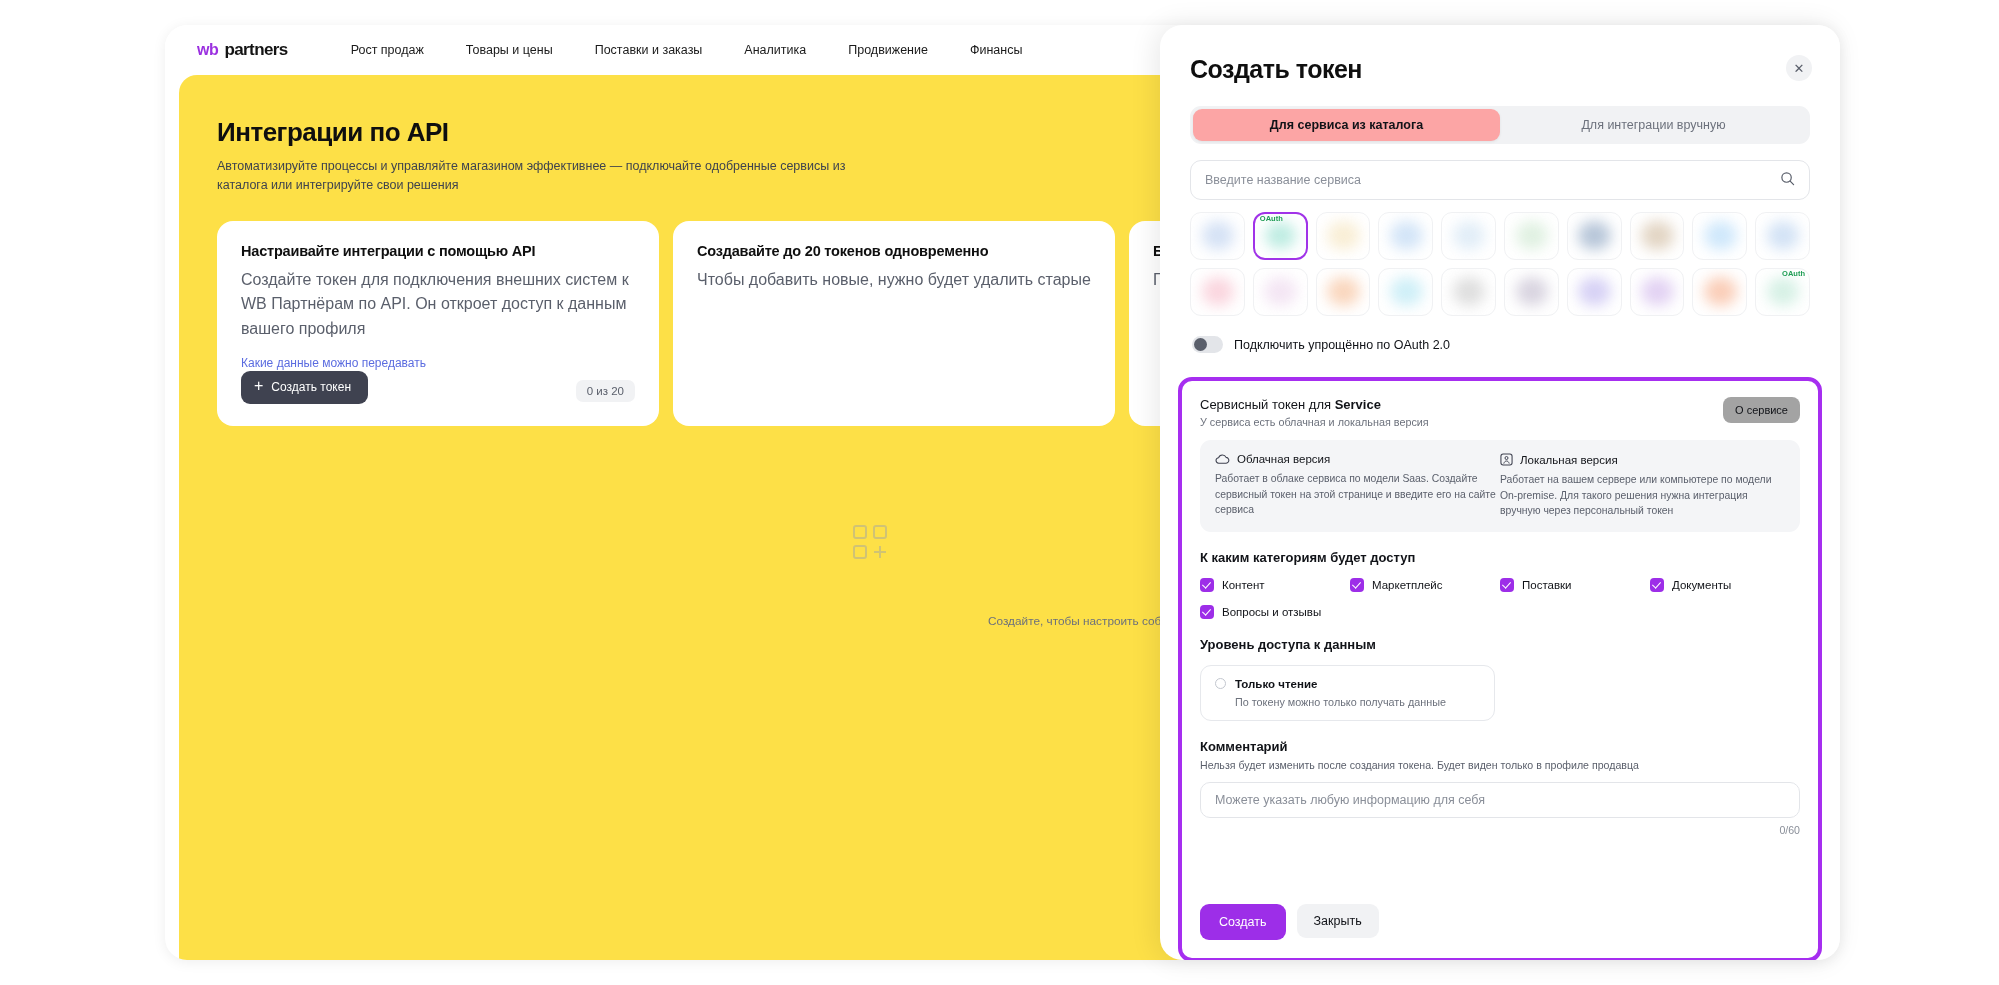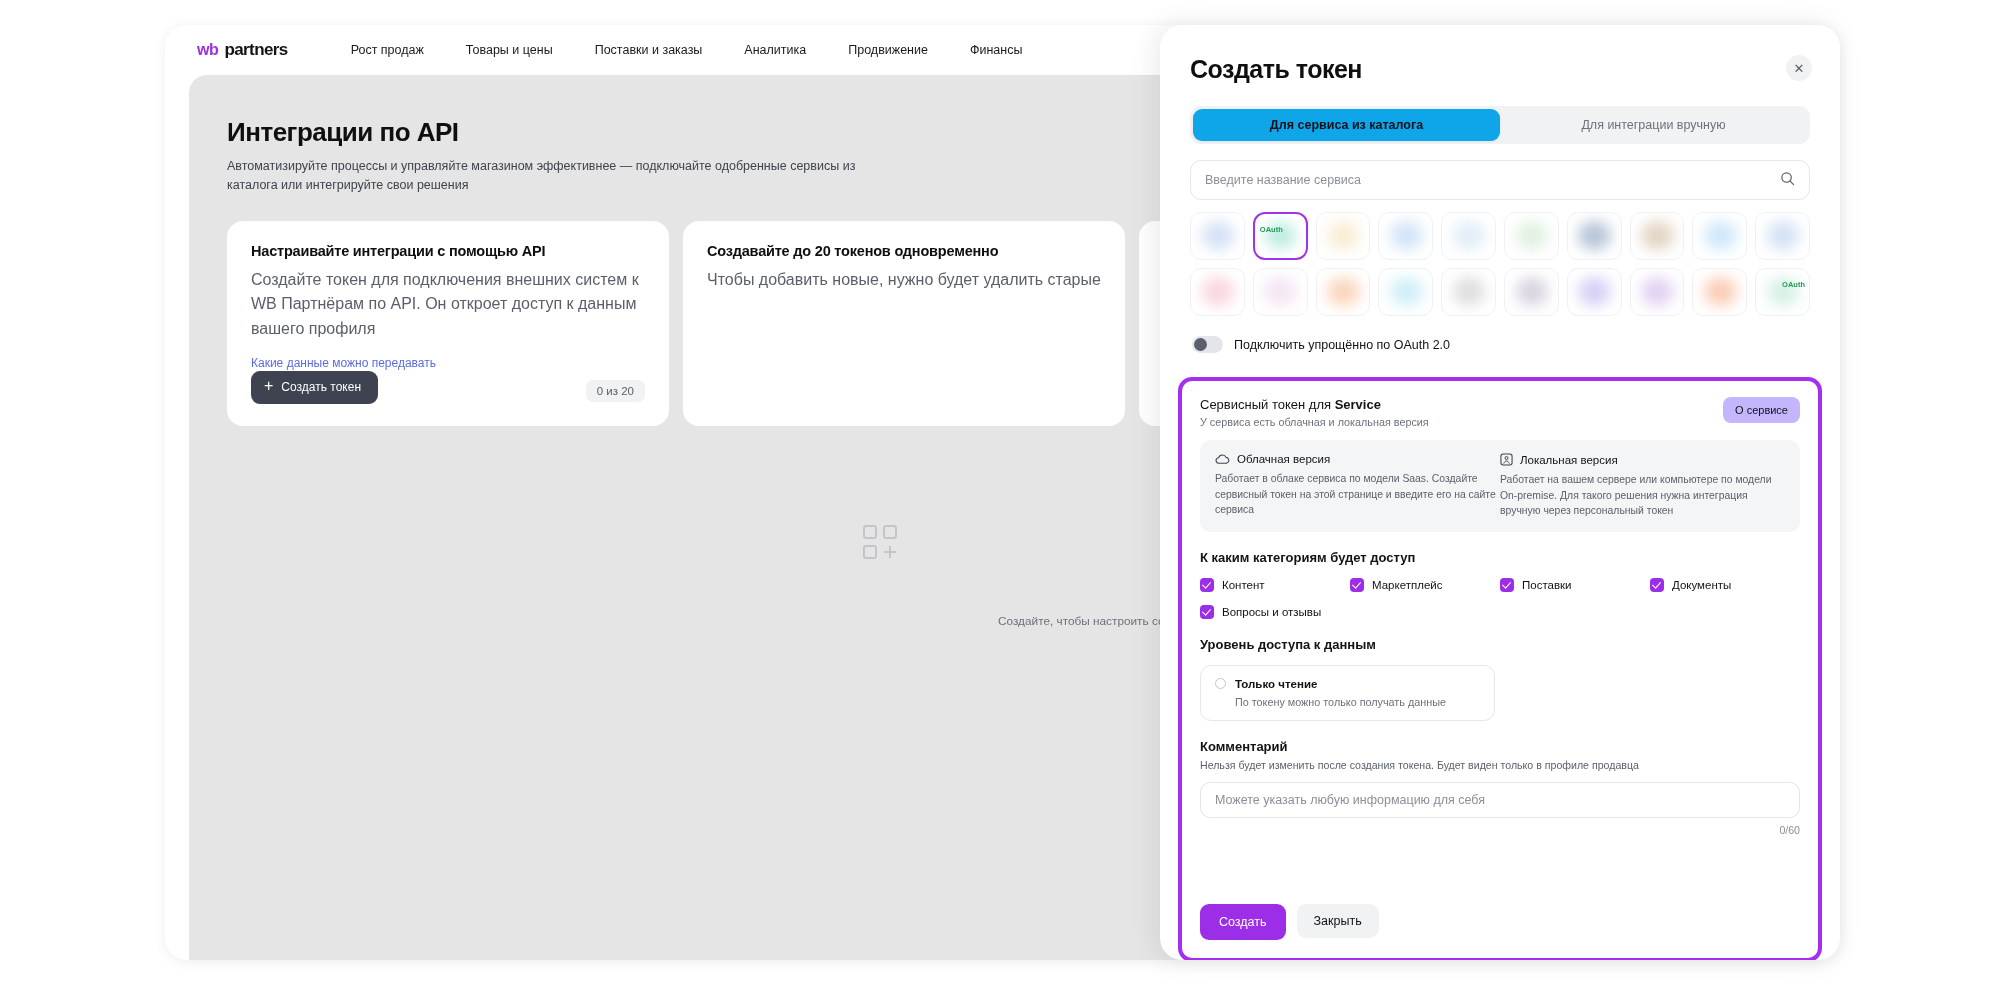--- a/index.html
+++ b/index.html
@@ -55,23 +55,23 @@
     white-space: nowrap;
     cursor: pointer;
     font-weight: 400;
   }
   .nav-item:first-of-type { padding-left: 0; }
 
   
   #page-body {
     position: relative;
     height: 885px;
-    background: #e5e5e5;
+    background: #fde047;
     border-top-left-radius: 18px;
-    margin-left: 24px;
+    margin-left: 14px;
     width: 1396px;
     overflow: hidden;
   }
 
   #page-head { padding: 42px 0 0 38px; }
   #page-title {
     font-size: 26px;
     font-weight: 700;
     color: #0f0f0f;
     letter-spacing: -0.5px;
@@ -241,21 +241,21 @@
   .tab {
     flex: 1;
     text-align: center;
     padding: 9px 0;
     font-size: 12.5px;
     border-radius: 9px;
     cursor: pointer;
     color: #6c717c;
   }
   .tab.active {
-    background: #0ea5e9;
+    background: #fca5a5;
     color: #111318;
     font-weight: 700;
     box-shadow: 0 1px 3px rgba(0,0,0,0.07);
   }
 
   
   #service-search {
     height: 40px;
     border: 1px solid #e3e5e9;
     border-radius: 11px;
@@ -297,21 +297,21 @@
     border-radius: 50%;
     filter: blur(7px);
     opacity: 0.75;
   }
   .tile.selected {
     border: 2px solid #a033e8;
     border-radius: 12px;
   }
   .tile .oauth-badge {
     position: absolute;
-    left: 5px; top: 11px;
+    left: 5px; top: 0;
     font-size: 7.5px;
     color: #1f9d55;
     font-weight: 700;
     z-index: 2;
   }
   .tile .oauth-badge.right { left: auto; right: 4px; }
 
   
   #oauth-row {
     display: flex;
@@ -348,21 +348,21 @@
   }
   .svc-head {
     display: flex;
     justify-content: space-between;
     align-items: flex-start;
   }
   .svc-title { font-size: 13px; color: #111318; }
   .svc-title b { font-weight: 700; }
   .svc-sub { font-size: 10.8px; color: #6c717c; margin-top: 4px; }
   #about-service-btn {
-    background: #c4b5fd;
+    background: #a3a3a3;
     border: none;
     border-radius: 8px;
     padding: 7px 12px;
     font-size: 11px;
     font-family: inherit;
     color: #111318;
     cursor: pointer;
   }
 
   #versions-box {

